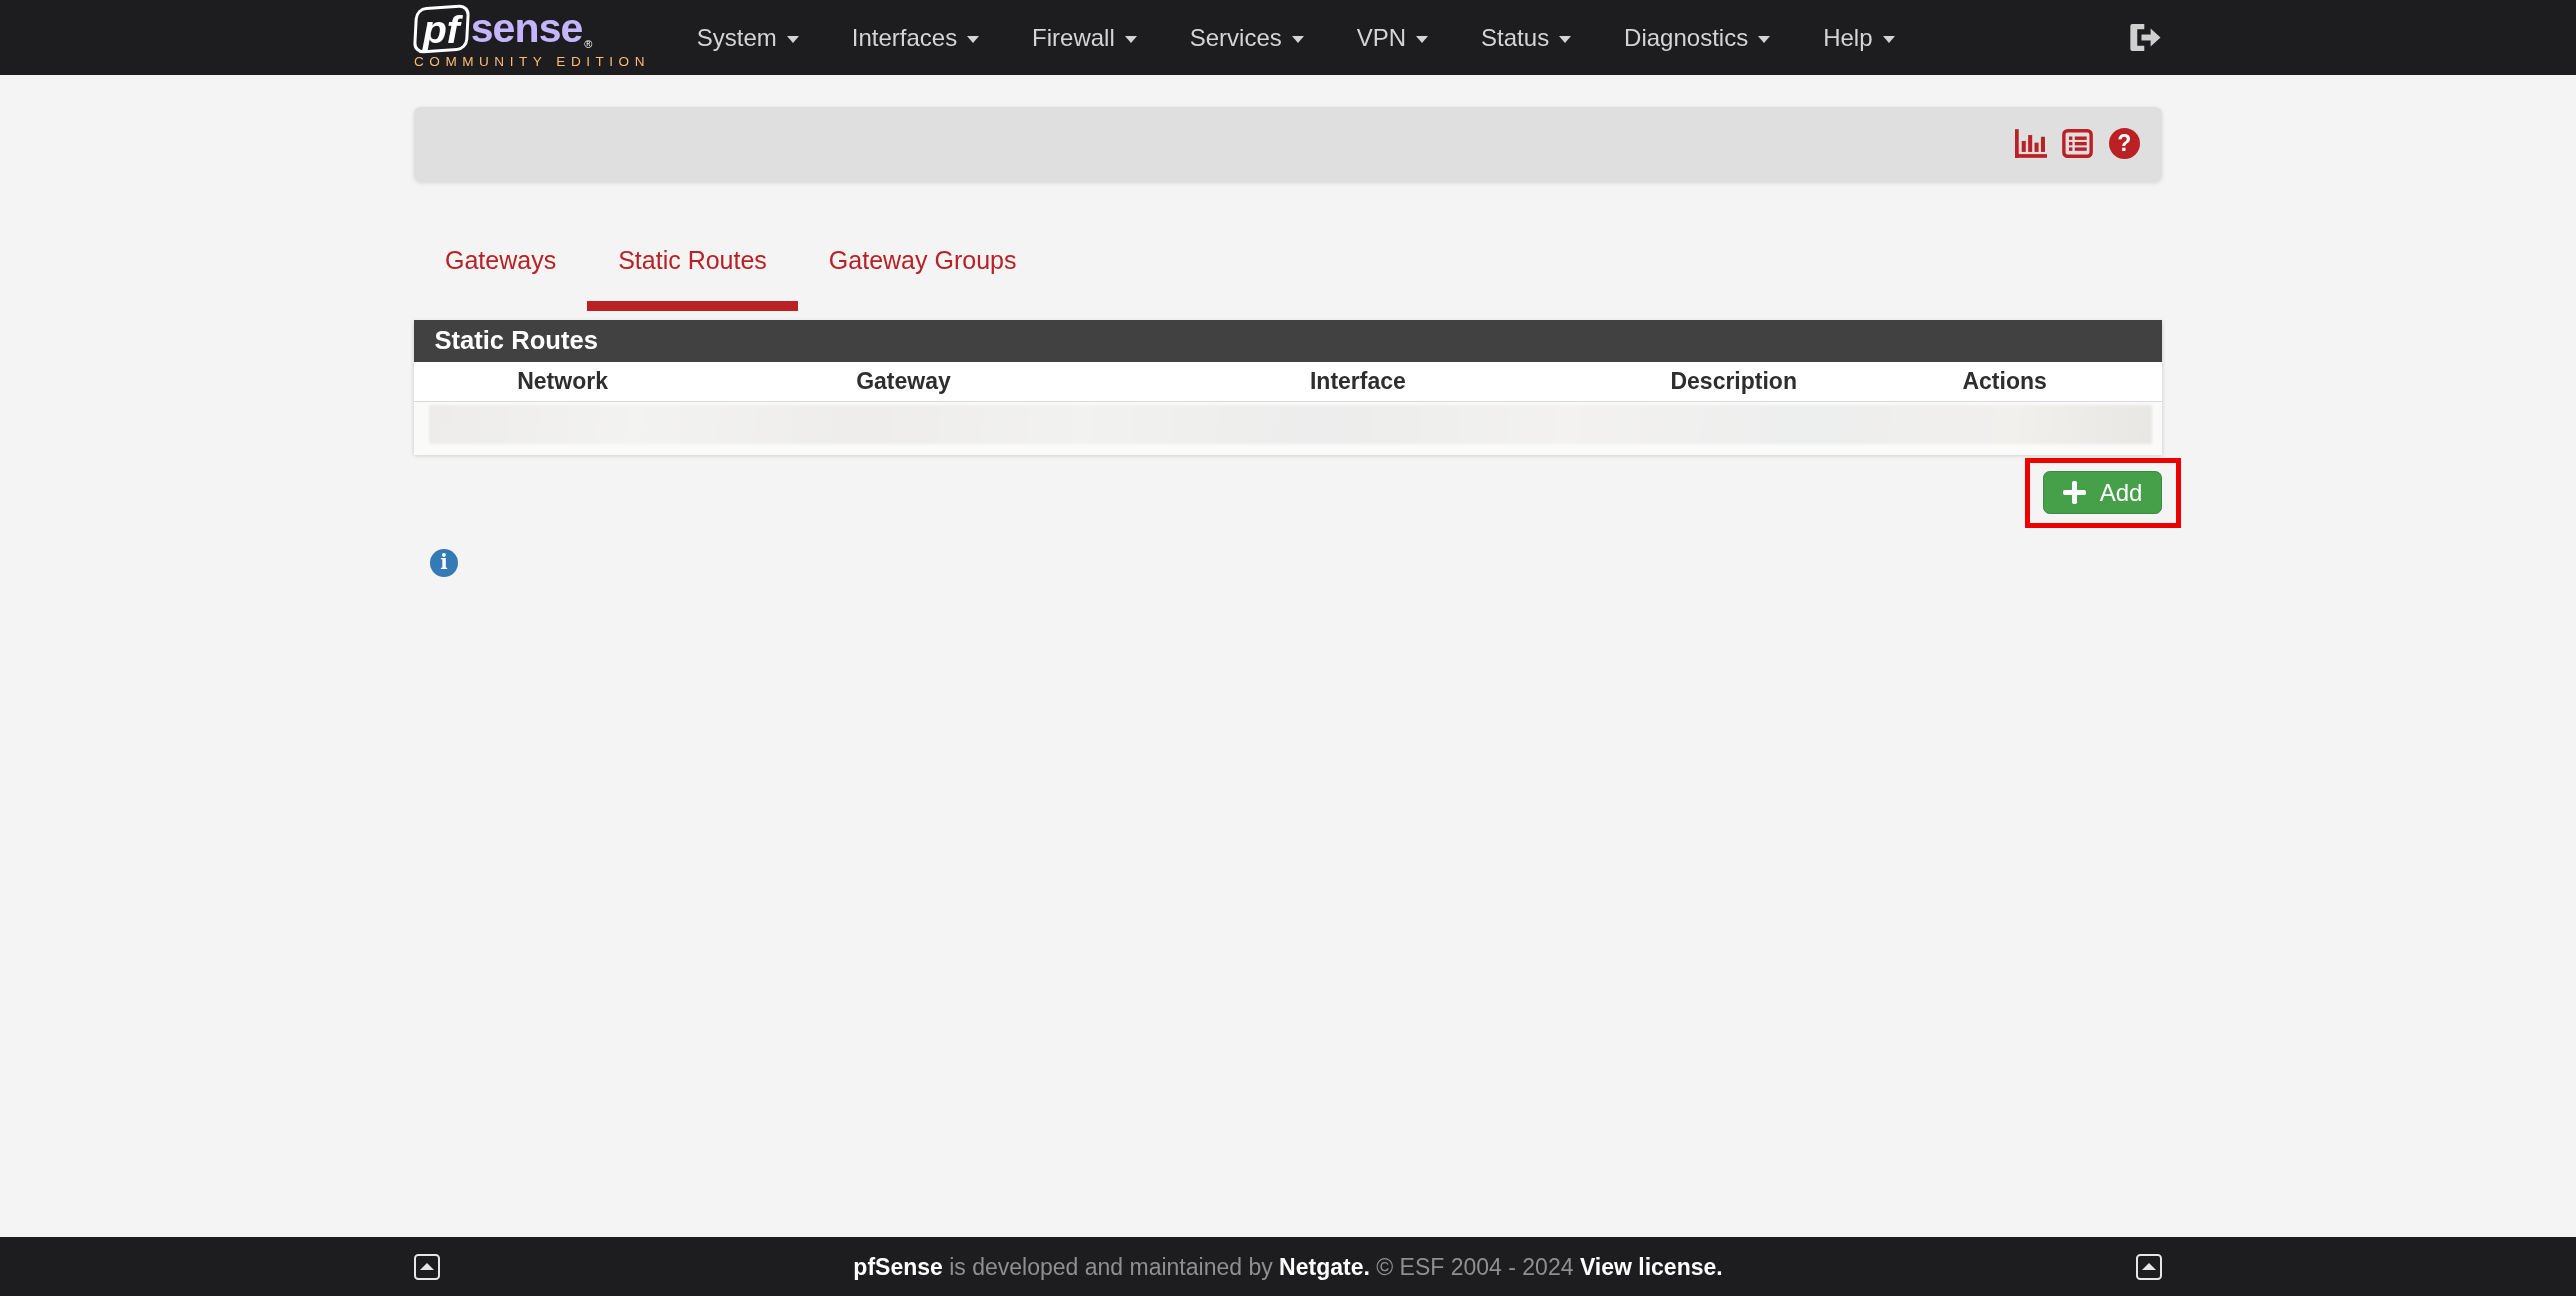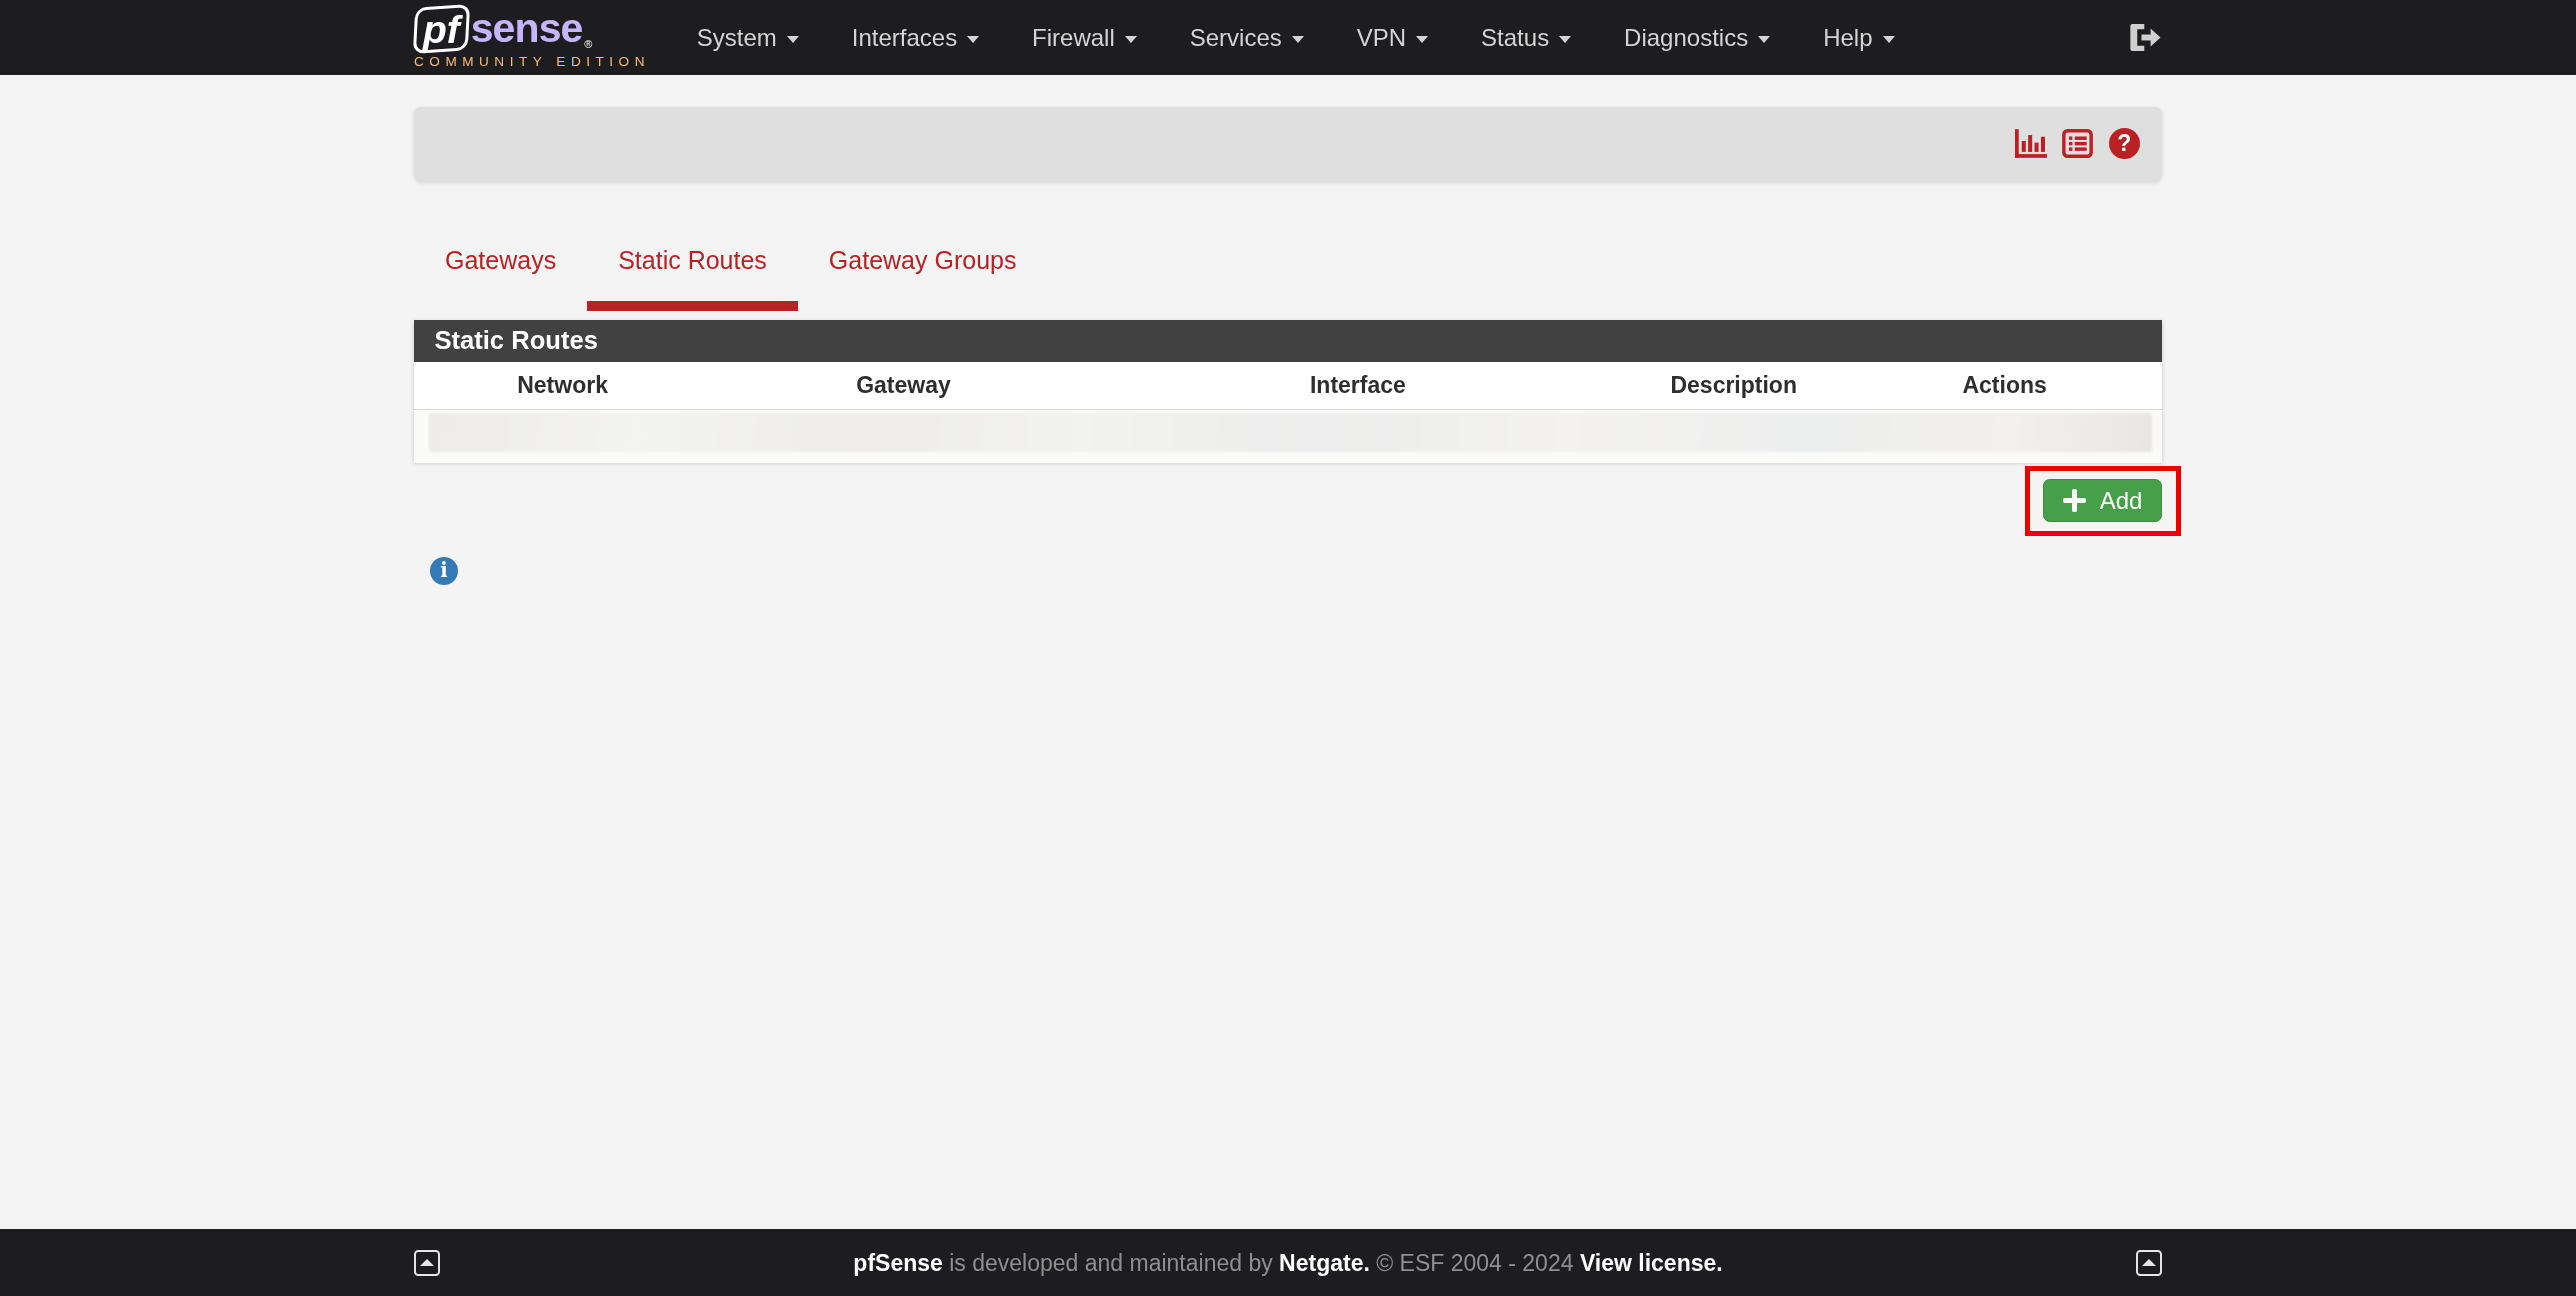--- a/index.html
+++ b/index.html
@@ -57,21 +57,21 @@
   .tab { position:relative; font-size:25px; color:#b92125; padding:17px 31px 36px; cursor:pointer; }
   .tab.active::after { content:""; position:absolute; left:0; right:0; bottom:0; height:9.4px; background:#b92125; }
 
   
   .panel { margin-top:9.4px; box-shadow:0 0.9px 4.3px rgba(0,0,0,0.18); background:#fafaf9; }
   .panel-heading {
     background:#414141; color:#fff; font-weight:bold; font-size:25.6px;
     height:42px; display:flex; align-items:center; padding:0 20.4px;
   }
   .thead {
-    background:#fff; height:48px; display:grid;
+    background:#fff; height:40px; display:grid;
     grid-template-columns:17% 22% 30% 13% 18%;
     align-items:center; text-align:center;
     font-weight:bold; font-size:23px; color:#2e2e2e;
     border-bottom:1.7px solid #d8d8d8;
   }
   .panel-body { padding:3.4px 10.2px 11px 14.5px; }
   .redacted-row {
     height:39px; border-radius:1.7px;
     background:linear-gradient(95deg,#edecea 0%,#f3f3f2 12%,#eeedeb 25%,#f2f2f0 38%,#ecedec 52%,#f3f2f0 66%,#edeeee 80%,#f2f0ed 92%,#e9e7e4 100%);
     filter:blur(1px);
@@ -91,21 +91,21 @@
 
   
   .info-circle {
     margin:21px 0 0 16px; width:28px; height:28px; border-radius:50%;
     background:#337ab7; color:#fff; cursor:pointer;
     display:flex; align-items:center; justify-content:center;
     font-family:"DejaVu Serif", serif; font-weight:bold; font-size:19.6px; line-height:1;
   }
 
   
-  .footer { position:absolute; bottom:0; left:0; right:0; height:68px; background:#1d1d1f; }
+  .footer { position:absolute; bottom:0; left:0; right:0; height:60px; background:#1d1d1f; }
   .footer .container { display:flex; align-items:center; height:100%; }
   .caret-square { width:25.6px; height:25.6px; border:2.6px solid #e6e6e6; border-radius:4.3px;
     display:flex; align-items:center; justify-content:center; cursor:pointer; }
   .caret-up-tri { width:0; height:0; border-left:7.7px solid transparent; border-right:7.7px solid transparent; border-bottom:7.7px solid #e6e6e6; margin-top:-1.7px; }
   .footer-text { flex:1; text-align:center; font-size:23px; color:#8f8f8f; }
   .footer-text .strong { color:#fff; font-weight:bold; }
   .footer-text .linkish { cursor:pointer; }
 </style>
 </head>
 <body>

